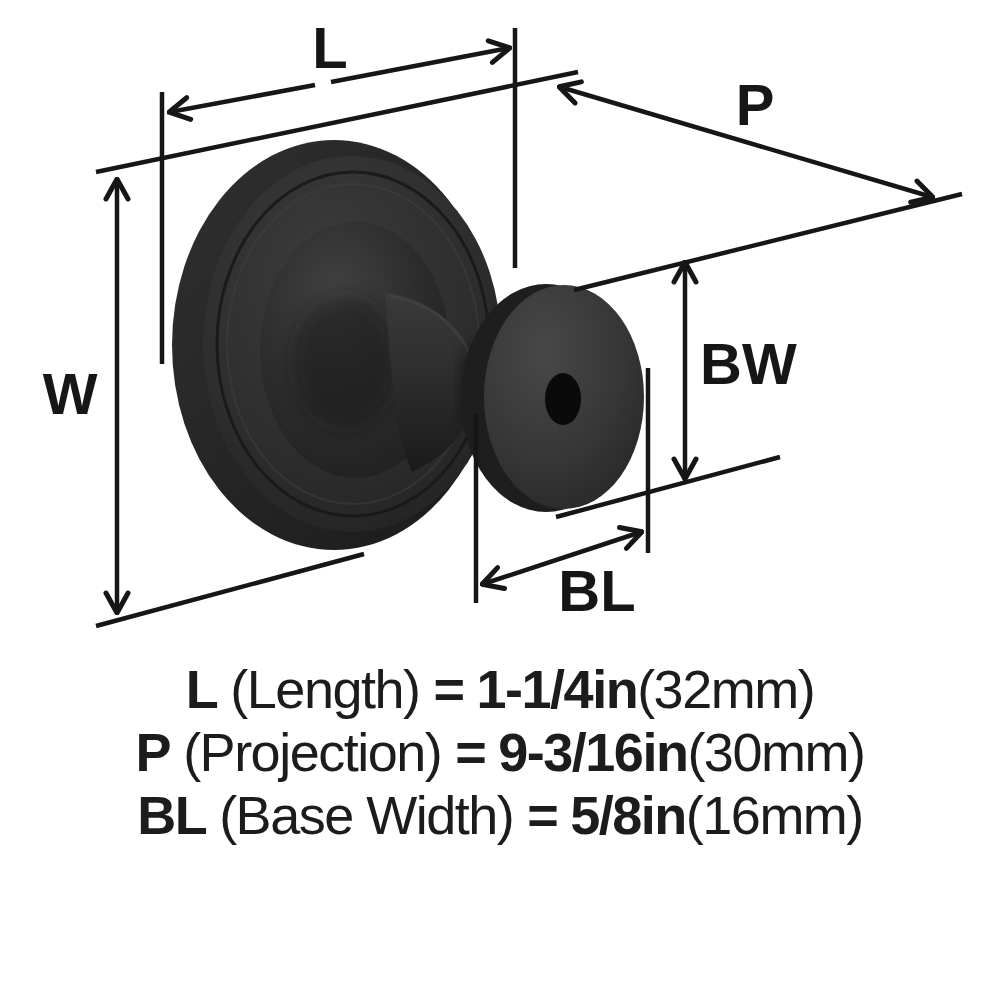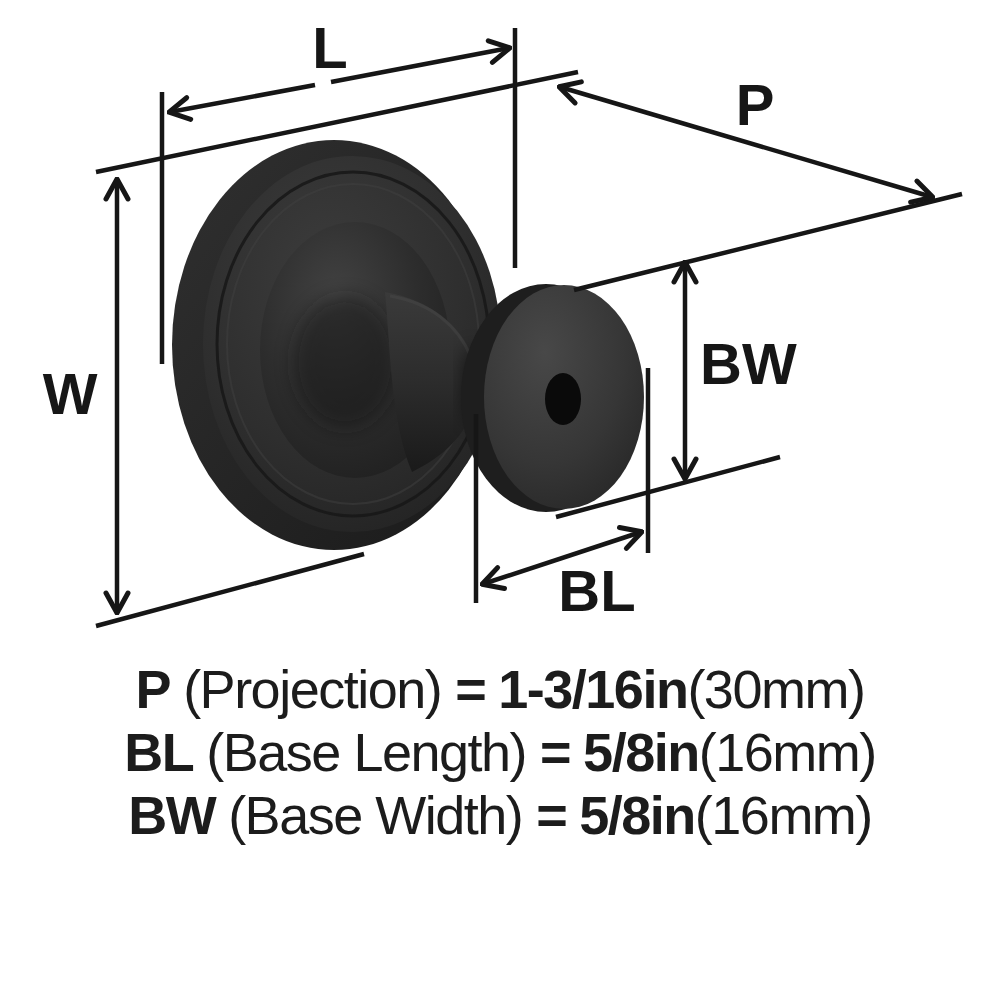--- a/index.html
+++ b/index.html
@@ -112,28 +112,28 @@
 
     <text class="dim-label" x="330" y="68" text-anchor="middle">L</text>
     <text class="dim-label" x="70" y="414" text-anchor="middle">W</text>
     <text class="dim-label" x="755" y="125" text-anchor="middle">P</text>
     <text class="dim-label" x="700" y="384" text-anchor="start">BW</text>
     <text class="dim-label" x="597" y="611" text-anchor="middle">BL</text>
   </svg>
 
   <div class="specs">
 
+    <div class="spec-line">
+      <span class="s-abbr">L</span><span class="s-name">(Length)</span><span class="s-eq">=</span><span class="s-val">1-1/4in</span><span class="s-metric">(32mm)</span>
+    </div>
 
 
     <div class="spec-line">
-      <span class="s-abbr">P</span><span class="s-name">(Projection)</span><span class="s-eq">=</span><span class="s-val">1-3/16in</span><span class="s-metric">(30mm)</span>
+      <span class="s-abbr">P</span><span class="s-name">(Projection)</span><span class="s-eq">=</span><span class="s-val">9-3/16in</span><span class="s-metric">(30mm)</span>
     </div>
 
     <div class="spec-line">
-      <span class="s-abbr">BL</span><span class="s-name">(Base Length)</span><span class="s-eq">=</span><span class="s-val">5/8in</span><span class="s-metric">(16mm)</span>
+      <span class="s-abbr">BL</span><span class="s-name">(Base Width)</span><span class="s-eq">=</span><span class="s-val">5/8in</span><span class="s-metric">(16mm)</span>
     </div>
 
-    <div class="spec-line">
-      <span class="s-abbr">BW</span><span class="s-name">(Base Width)</span><span class="s-eq">=</span><span class="s-val">5/8in</span><span class="s-metric">(16mm)</span>
-    </div>
 
   </div>
 </div>
 
 </body></html>

